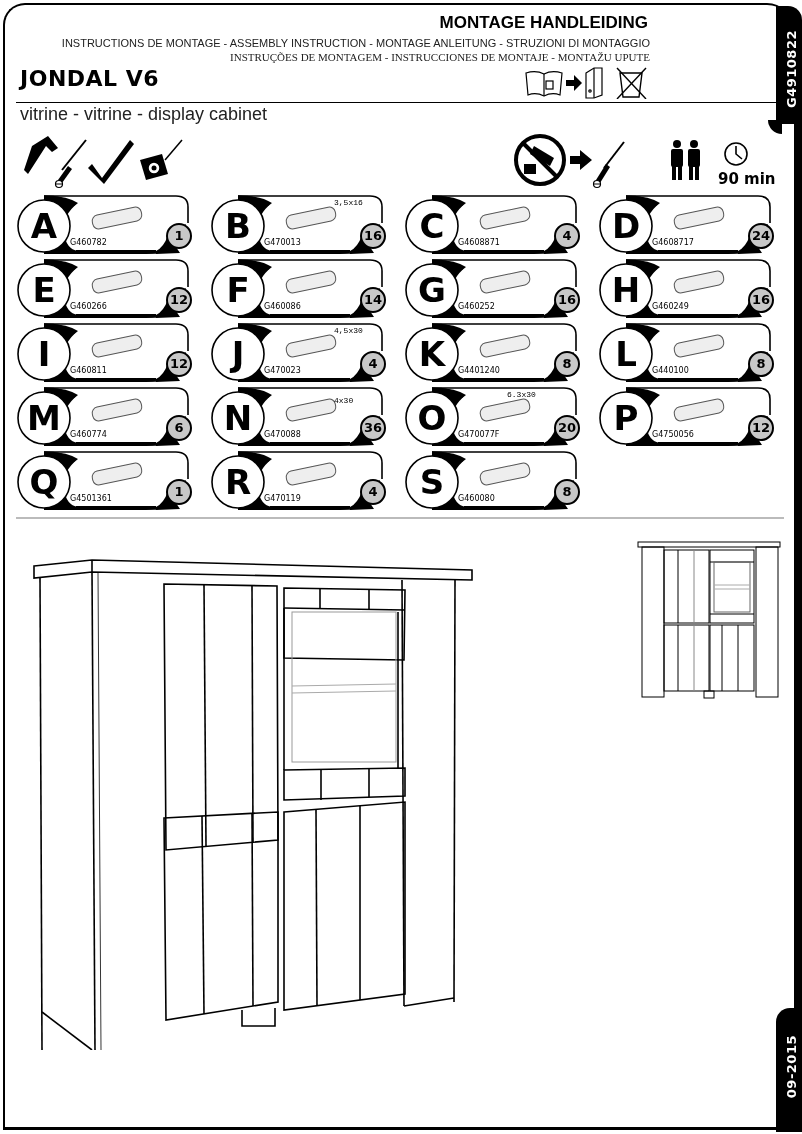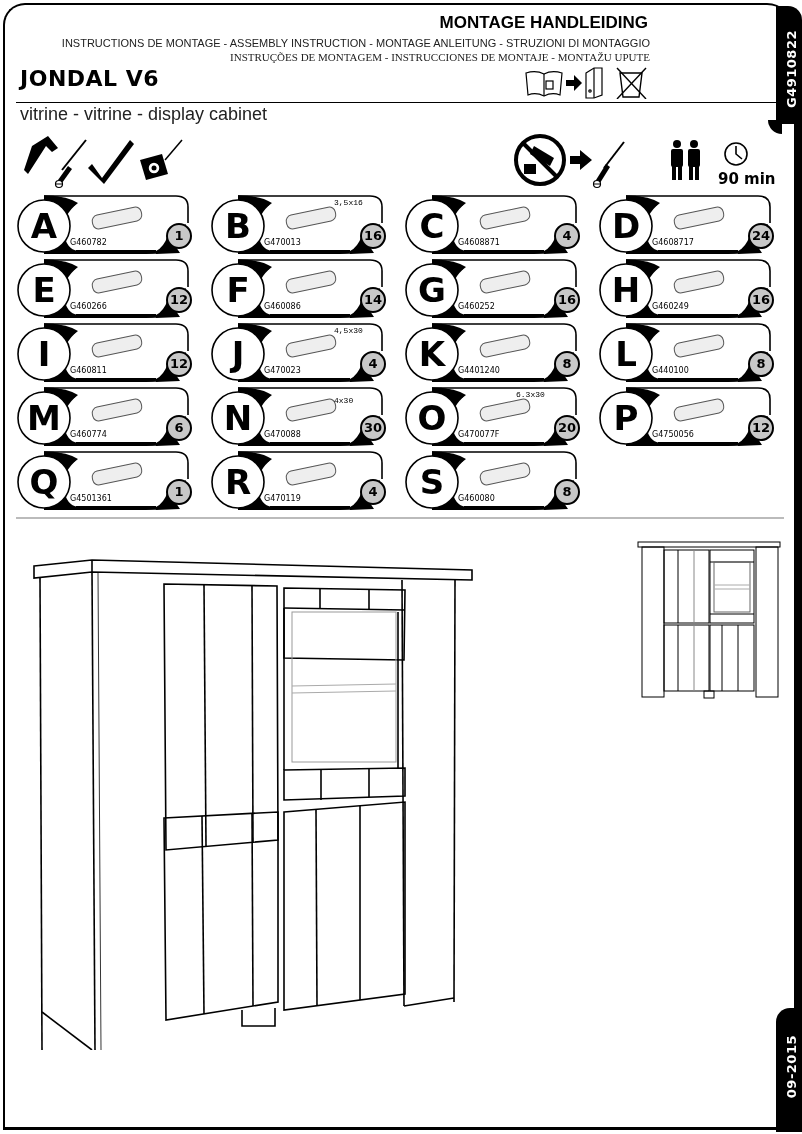--- a/index.html
+++ b/index.html
@@ -382,37 +382,37 @@
         <path d="M140 56 Q148 52 152 40 L164 58 L140 59 Z" fill="#000"></path>
         <circle cx="28" cy="31" r="26" fill="#fff" stroke="#000" stroke-width="1.6"></circle>
         <path d="M60 56 L140 56" stroke="#000" stroke-width="2"></path>
       </svg>
       <div class="letter">N</div>
       <svg class="part" width="100" height="40" viewBox="0 0 100 40">
         <rect x="18" y="12" width="50" height="14" rx="6" fill="#eee" stroke="#555" stroke-width="1" transform="rotate(-12 43 19)"></rect>
       </svg>
       <div class="dim" style="left:124px;top:9px">4x30</div>
       <div class="code">G470088</div>
-      <div class="qty">30</div>
+      <div class="qty">36</div>
     </div>
     <div class="card" style="left: 388px; top: 192px;">
       <svg class="bg" width="178" height="60" viewBox="0 0 178 60">
         <path d="M30 2 H162 Q170 2 170 10 V30 L150 30 Q140 50 120 57 H30 Z" fill="none"></path>
         <path d="M28 1 H160 Q172 1 172 12 V28" fill="none" stroke="#000" stroke-width="1.6"></path>
         <path d="M28 1 Q48 1 58 10 Q44 18 44 36 Q44 52 58 58 H140 Q150 56 154 44 Q158 32 170 30" fill="none" stroke="#000" stroke-width="1.4"></path>
         <path d="M28 1 Q50 0 62 8 Q46 20 48 38 Q50 54 62 56 L140 56 Q146 58 130 59 L28 59 Z" fill="#000"></path>
         <path d="M140 56 Q148 52 152 40 L164 58 L140 59 Z" fill="#000"></path>
         <circle cx="28" cy="31" r="26" fill="#fff" stroke="#000" stroke-width="1.6"></circle>
         <path d="M60 56 L140 56" stroke="#000" stroke-width="2"></path>
       </svg>
       <div class="letter">O</div>
       <svg class="part" width="100" height="40" viewBox="0 0 100 40">
         <rect x="18" y="12" width="50" height="14" rx="6" fill="#eee" stroke="#555" stroke-width="1" transform="rotate(-12 43 19)"></rect>
       </svg>
-      <div class="dim" style="left:112px;top:3px">6.3x30</div>
+      <div class="dim" style="left:103px;top:3px">6.3x30</div>
       <div class="code">G470077F</div>
       <div class="qty">20</div>
     </div>
     <div class="card" style="left: 582px; top: 192px;">
       <svg class="bg" width="178" height="60" viewBox="0 0 178 60">
         <path d="M30 2 H162 Q170 2 170 10 V30 L150 30 Q140 50 120 57 H30 Z" fill="none"></path>
         <path d="M28 1 H160 Q172 1 172 12 V28" fill="none" stroke="#000" stroke-width="1.6"></path>
         <path d="M28 1 Q48 1 58 10 Q44 18 44 36 Q44 52 58 58 H140 Q150 56 154 44 Q158 32 170 30" fill="none" stroke="#000" stroke-width="1.4"></path>
         <path d="M28 1 Q50 0 62 8 Q46 20 48 38 Q50 54 62 56 L140 56 Q146 58 130 59 L28 59 Z" fill="#000"></path>
         <path d="M140 56 Q148 52 152 40 L164 58 L140 59 Z" fill="#000"></path>

